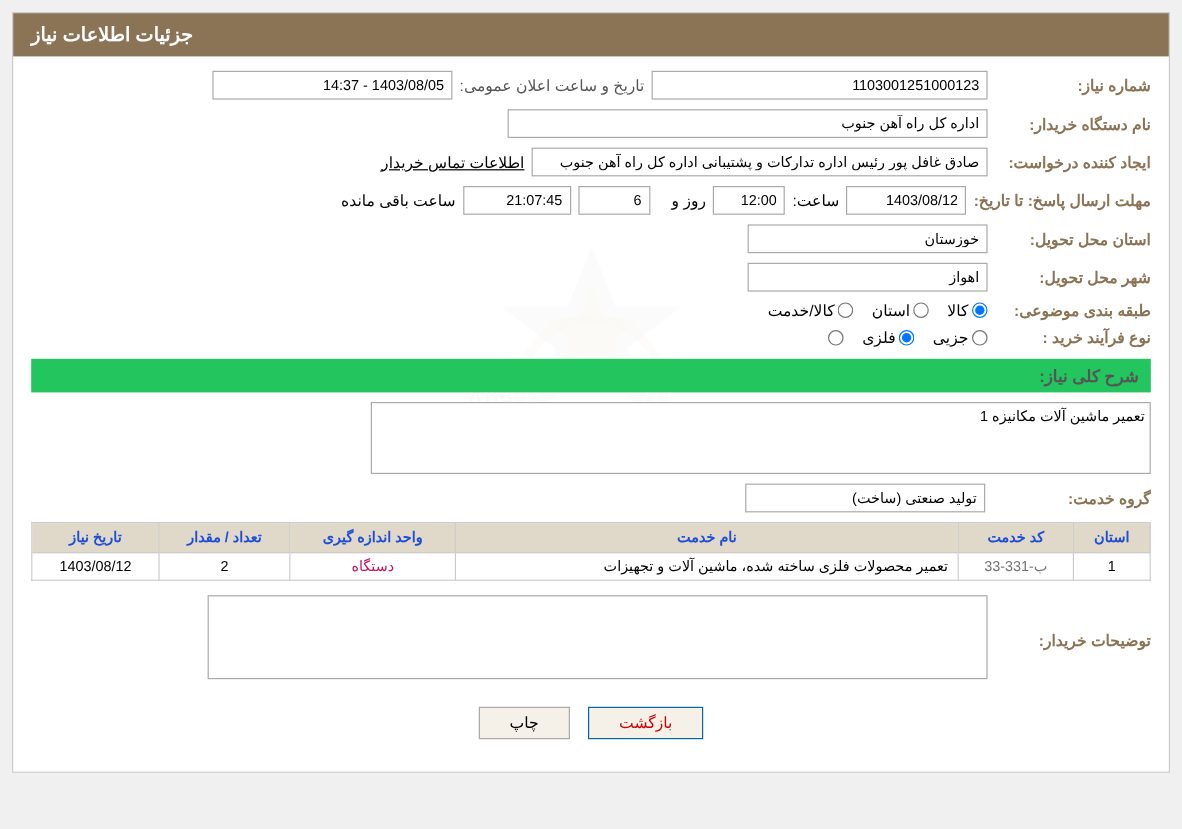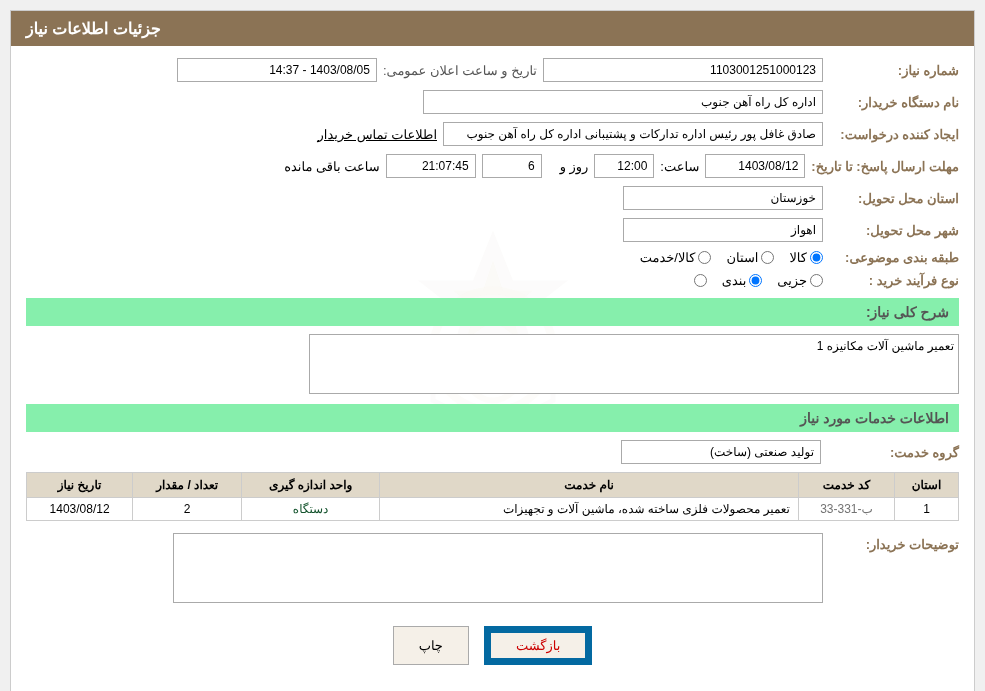--- a/index.html
+++ b/index.html
@@ -64,21 +64,21 @@
     .input-xsmall {
       width: 60px;
     }
     .link-blue {
       color: #000000;
       text-decoration: underline;
       cursor: pointer;
       text-align: center;
     }
     .section-title {
-      background: #86efac;
+      background: #22c55e;
       color: #555;
       font-weight: bold;
       padding: 6px 10px;
       margin: 10px 0 8px 0;
       font-size: 14px;
     }
     .radio-group {
       display: flex;
       gap: 15px;
       align-items: center;
@@ -109,21 +109,21 @@
       width: 100%;
       border-collapse: collapse;
       margin-top: 8px;
     }
     .services-table th {
       background: #e0d8c8;
       border: 1px solid #ccc;
       padding: 5px 8px;
       text-align: center;
       font-size: 12px;
-      color: #000000;
+      color: #1d4ed8;
     }
     .services-table td {
       border: 1px solid #ccc;
       padding: 4px 8px;
       text-align: center;
       font-size: 12px;
     }
     .services-table td.col-service-name {
       text-align: right;
     }
@@ -164,21 +164,21 @@
       cursor: pointer;
       font-family: Tahoma, Arial, sans-serif;
       font-size: 13px;
       background: #f5f0e8;
     }
     .btn-print {
       background: #f5f0e8;
     }
     .btn-back {
       background: #f5f0e8;
-      border: 7px solid #0369a1;
+      border: 1px solid #0369a1;
       color: #c00;
     }
     .watermark-container {
       position: relative;
     }
     .watermark {
       position: absolute;
       left: 50%;
       top: 50%;
       transform: translate(-50%, -50%);
@@ -276,35 +276,34 @@
 
       <div class="form-row">
         <span class="label">نوع فرآیند خرید :</span>
         <div class="radio-group">
           <div class="radio-item">
             <input type="radio" name="purchase_type" style="">
             <span>جزیی</span>
           </div>
           <div class="radio-item">
             <input type="radio" name="purchase_type" checked="" style="">
-            <span>بندی</span>
+            <span>فلزی</span>
           </div>
           <div class="radio-item">
             <input type="radio" name="purchase_type" style="">
           </div>
         </div>
       </div>
 
       <div class="section-title">شرح کلی نیاز:</div>
 
       <div class="form-row">
         <textarea class="shrh-textarea" readonly="" style="">تعمیر ماشین آلات مکانیزه 1</textarea>
       </div>
 
-      <div class="section-title">اطلاعات خدمات مورد نیاز</div>
 
       <div class="group-row">
         <span class="label">گروه خدمت:</span>
         <input class="group-input" type="text" readonly="" value="تولید صنعتی (ساخت)" style="">
       </div>
 
       <table class="services-table">
         <thead>
           <tr>
             <th>استان</th>
@@ -313,28 +312,28 @@
             <th>واحد اندازه گیری</th>
             <th>تعداد / مقدار</th>
             <th>تاریخ نیاز</th>
           </tr>
         </thead>
         <tbody id="services-tbody">
         <tr>
       <td>1</td>
       <td style="color:#737373;">ب-331-33</td>
       <td class="col-service-name">تعمیر محصولات فلزی ساخته شده، ماشین آلات و تجهیزات</td>
-      <td style="color:#14532d;">دستگاه</td>
+      <td style="color:#be185d;">دستگاه</td>
       <td>2</td>
       <td>1403/08/12</td>
     </tr>
           </tbody>
       </table>
 
-      <div class="form-row" style="margin-top:12px; align-items:flex-start;">
+      <div class="form-row" style="margin-top:12px; align-items:center;">
         <span class="label" style="padding-top:4px;">توضیحات خریدار:</span>
         <textarea class="buyer-textarea" readonly="" style=""></textarea>
       </div>
 
       <div class="button-bar">
         <button class="btn btn-back">بازگشت</button>
         <button class="btn btn-print">چاپ</button>
       </div>
 
     </div>

